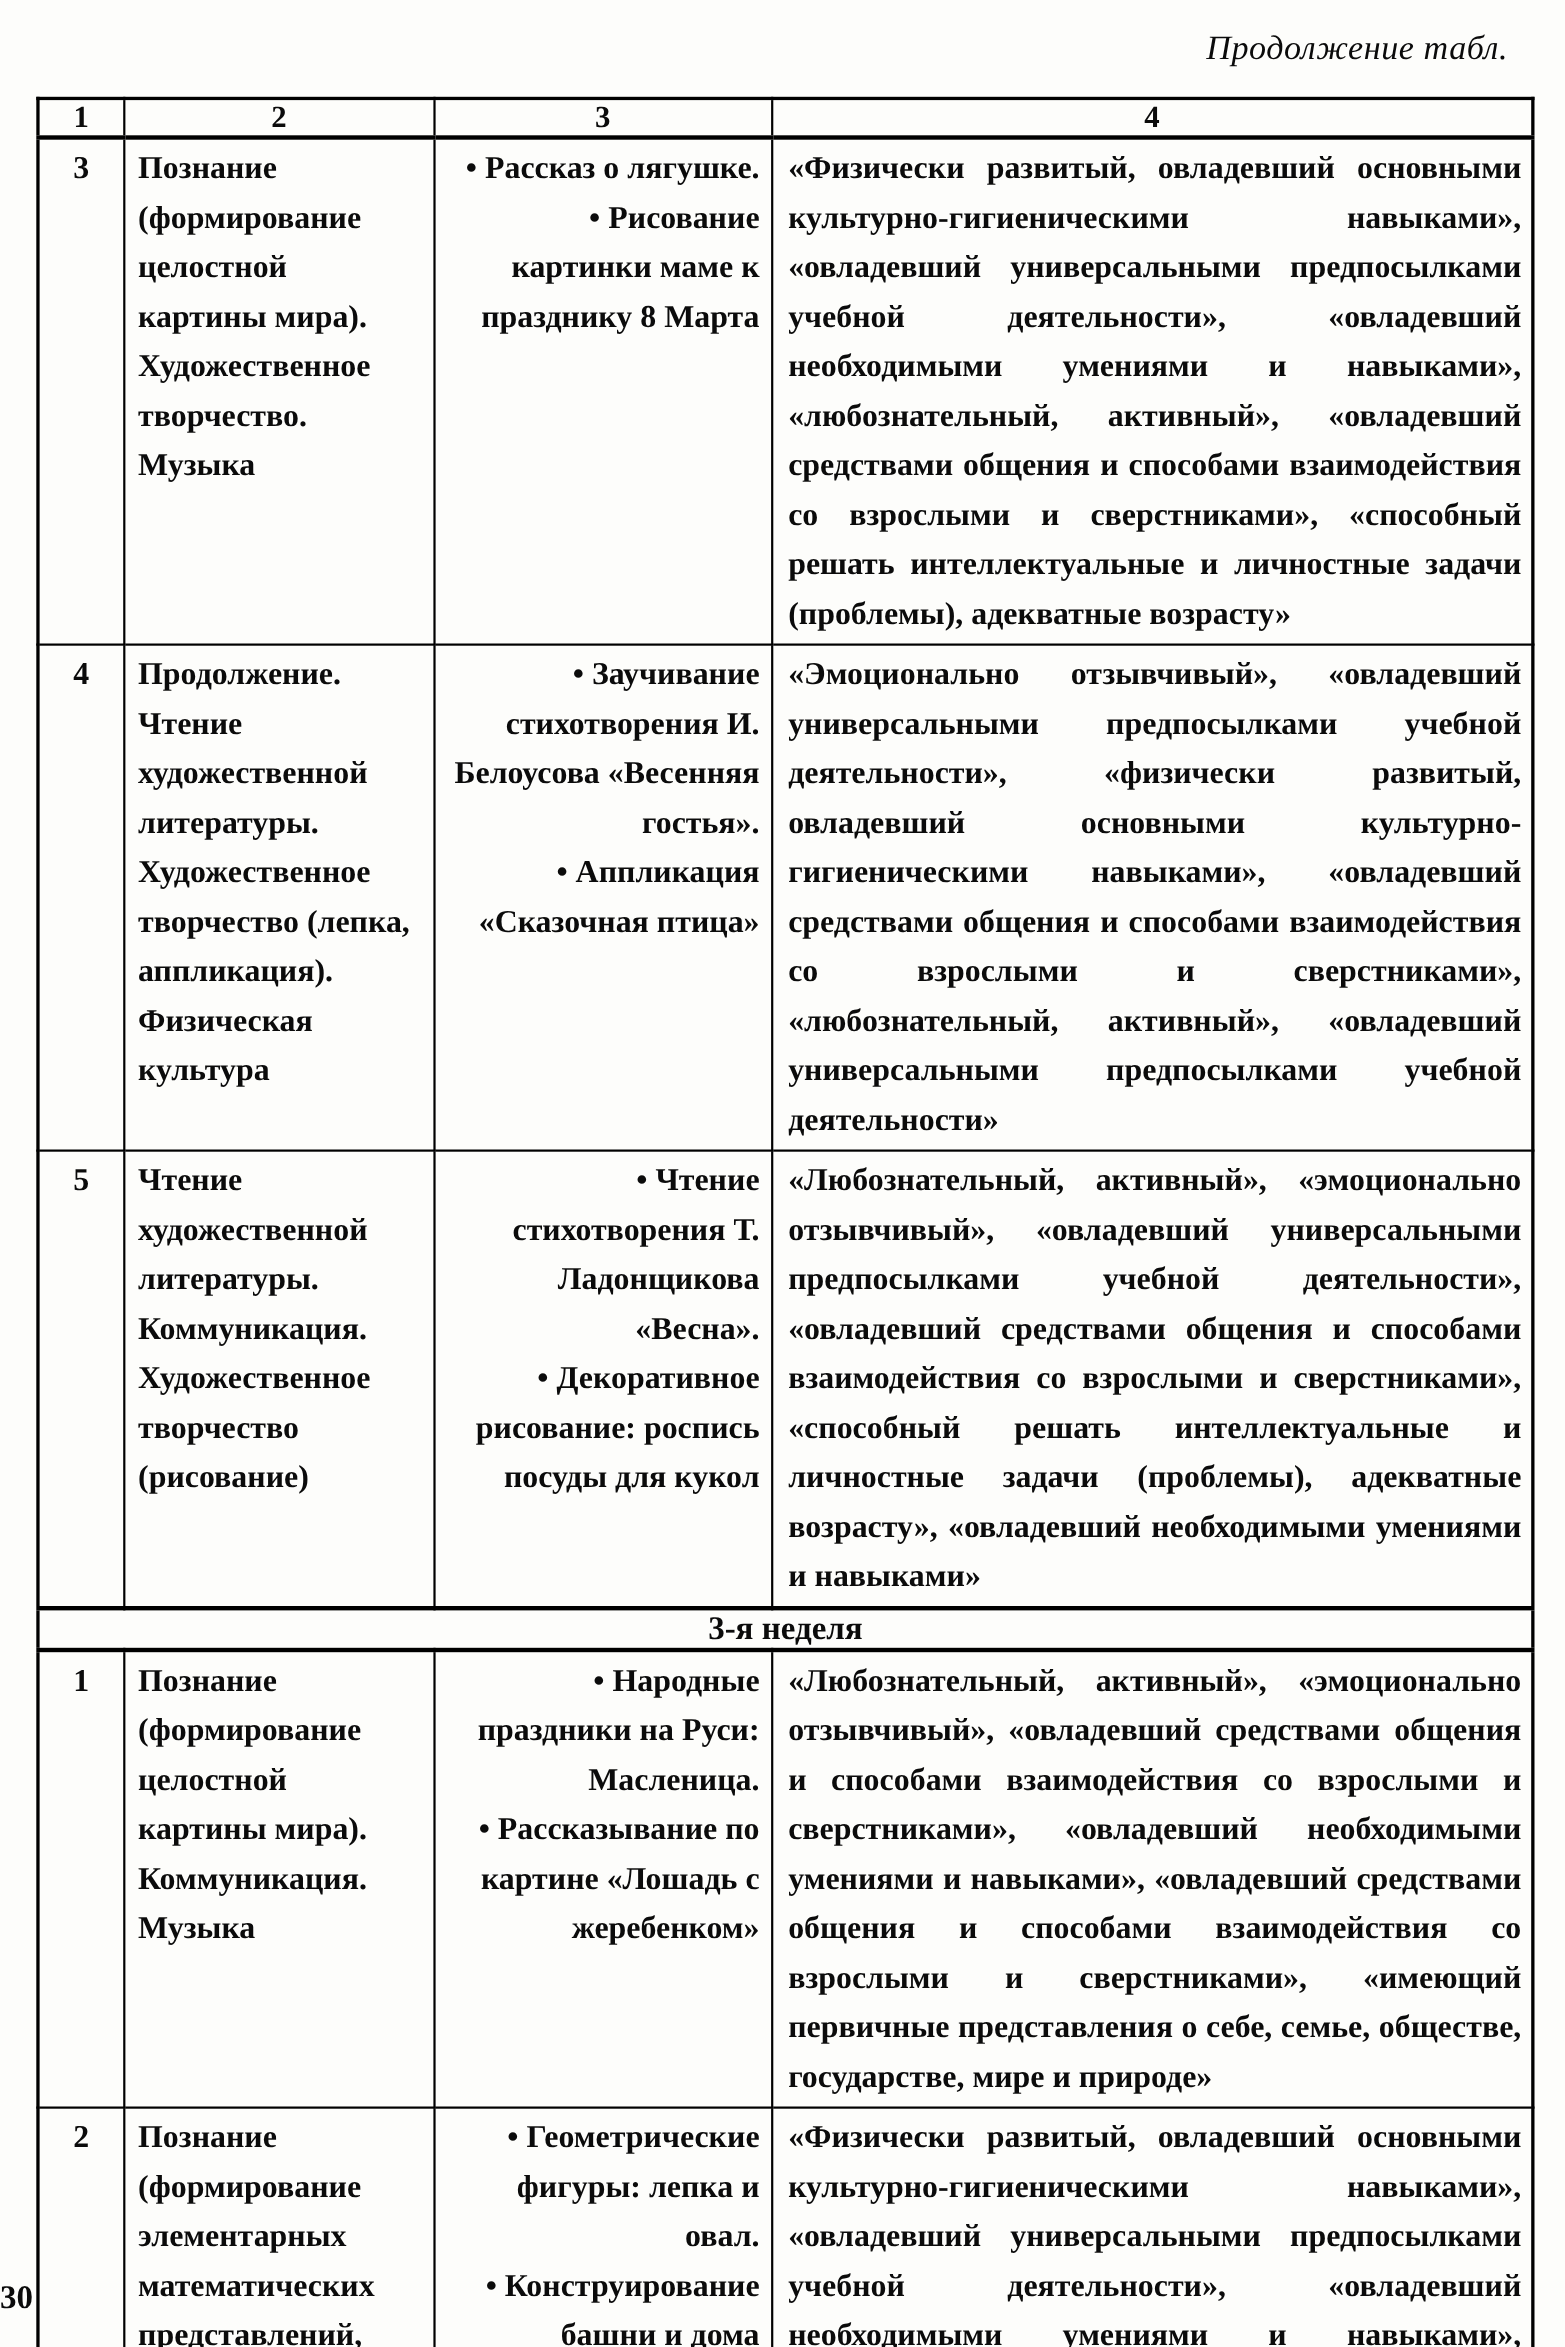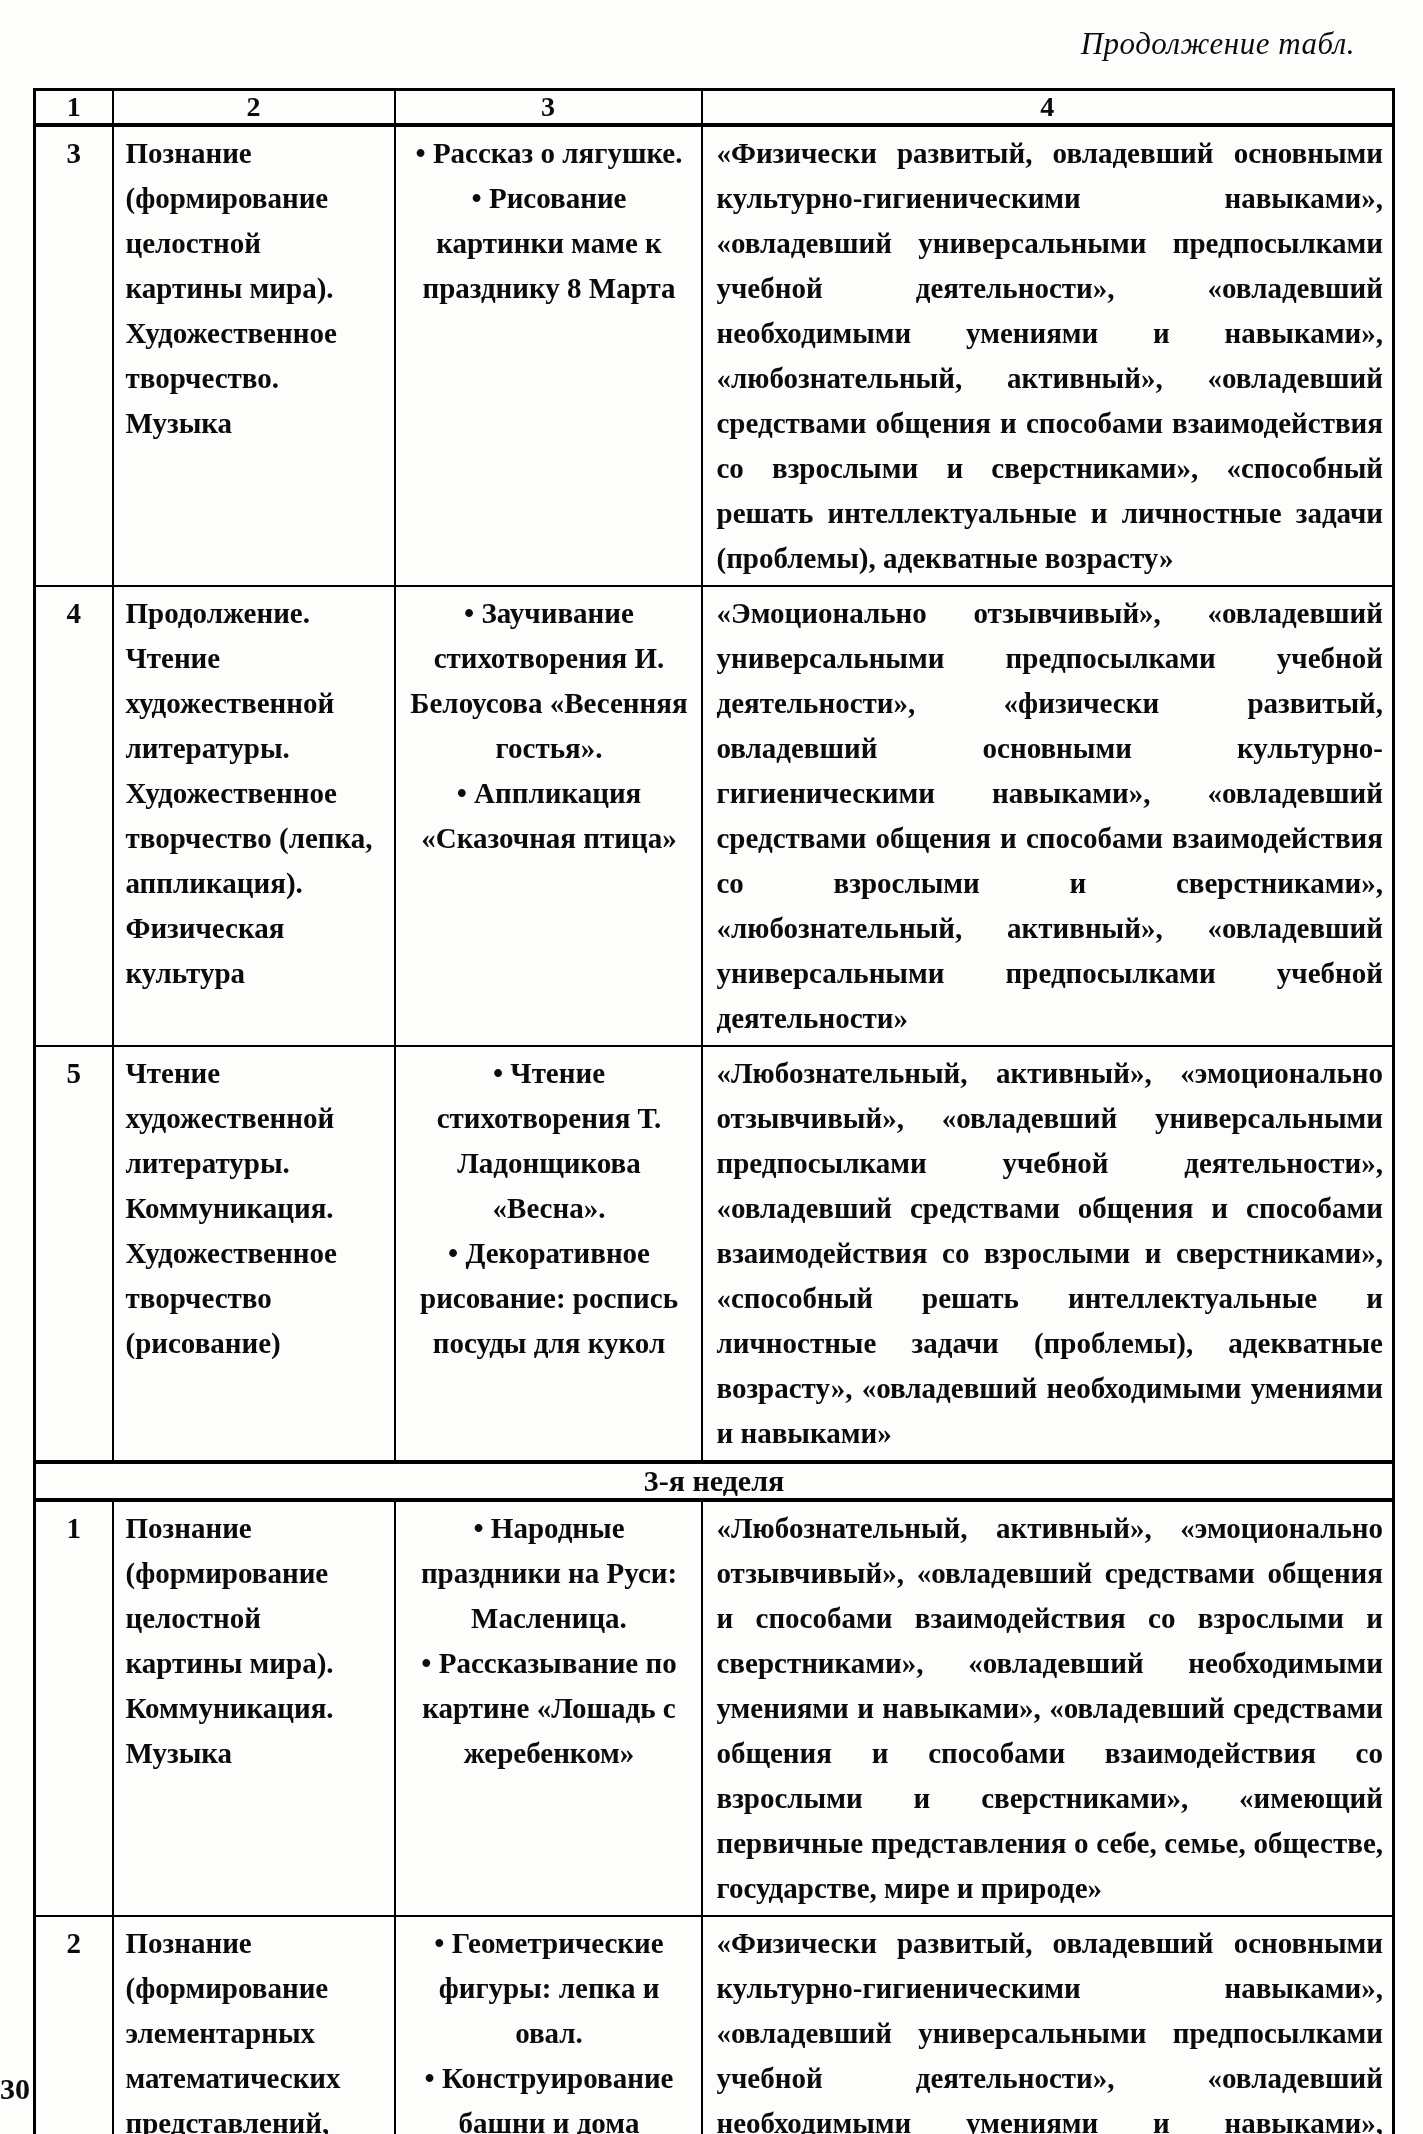--- a/index.html
+++ b/index.html
@@ -15,21 +15,21 @@
     position: relative;
     overflow: hidden;
   }
   .page {
     position: absolute;
     inset: 0;
   }
   .header-note {
     position: absolute;
     top: 26px;
-    right: 68px;
+    right: 52px;
     font-style: italic;
     font-size: 31px;
     letter-spacing: 0.5px;
   }
   table.grid {
     position: absolute;
     left: 33px;
     top: 88px;
     width: 1359px;
     border-collapse: collapse;
@@ -70,21 +70,21 @@
     line-height: 45px;
     font-weight: bold;
     padding: 4px 10px 4px 12px;
   }
   td.num-cell {
     text-align: center;
     padding-left: 2px;
     padding-right: 2px;
   }
   td.areas-cell { text-align: left; }
-  td.activities-cell { text-align: center; }
+  td.activities-cell { text-align: right; }
   td.qualities-cell {
     text-align: justify;
     padding-left: 14px;
     padding-right: 9px;
   }
   .bullet-item { margin: 0; }
   .page-number {
     position: absolute;
     top: 2072px;
     left: 0;

